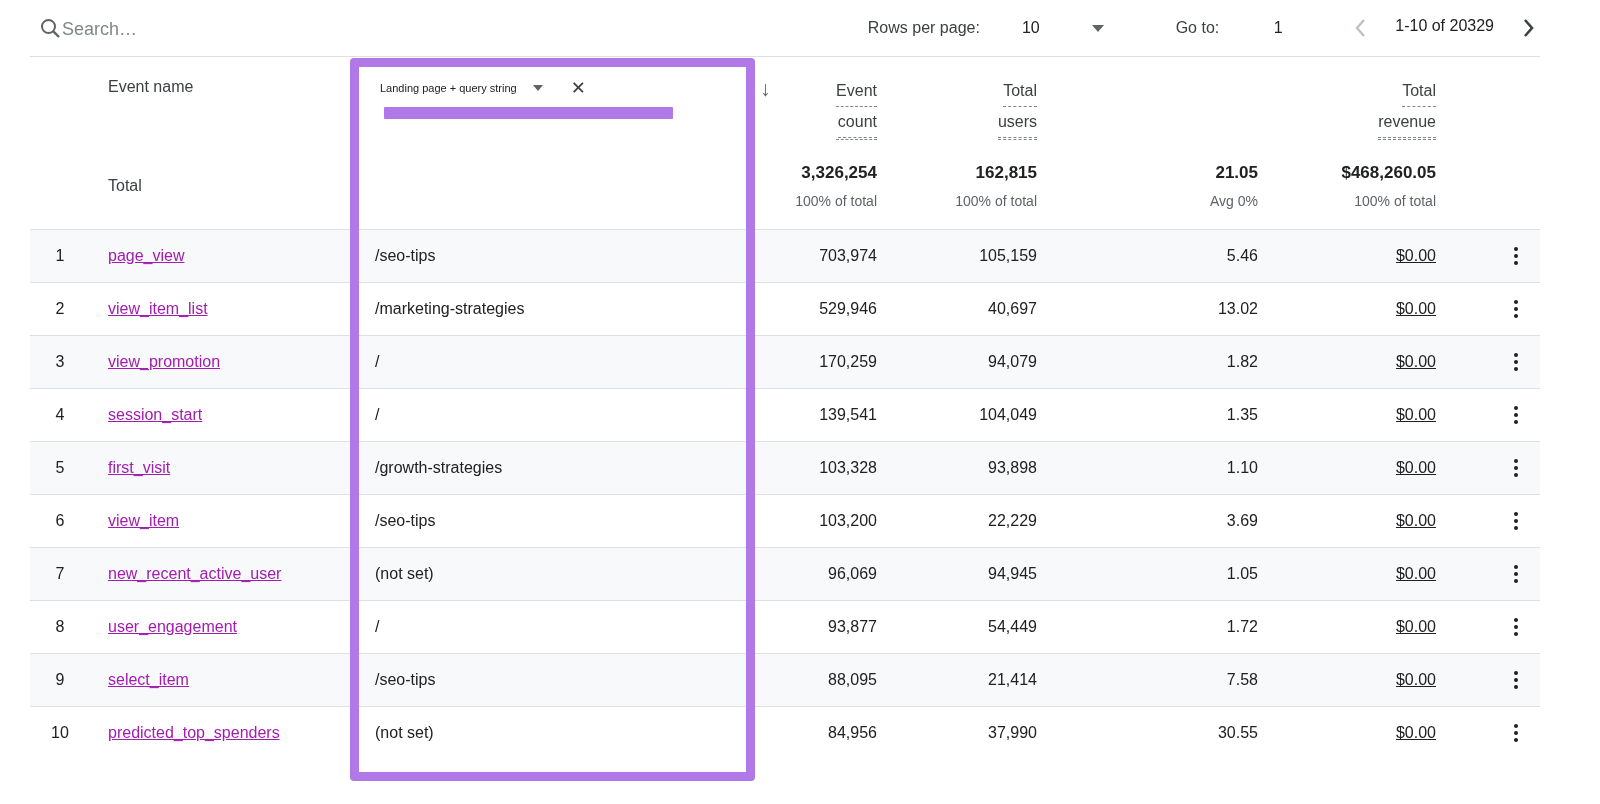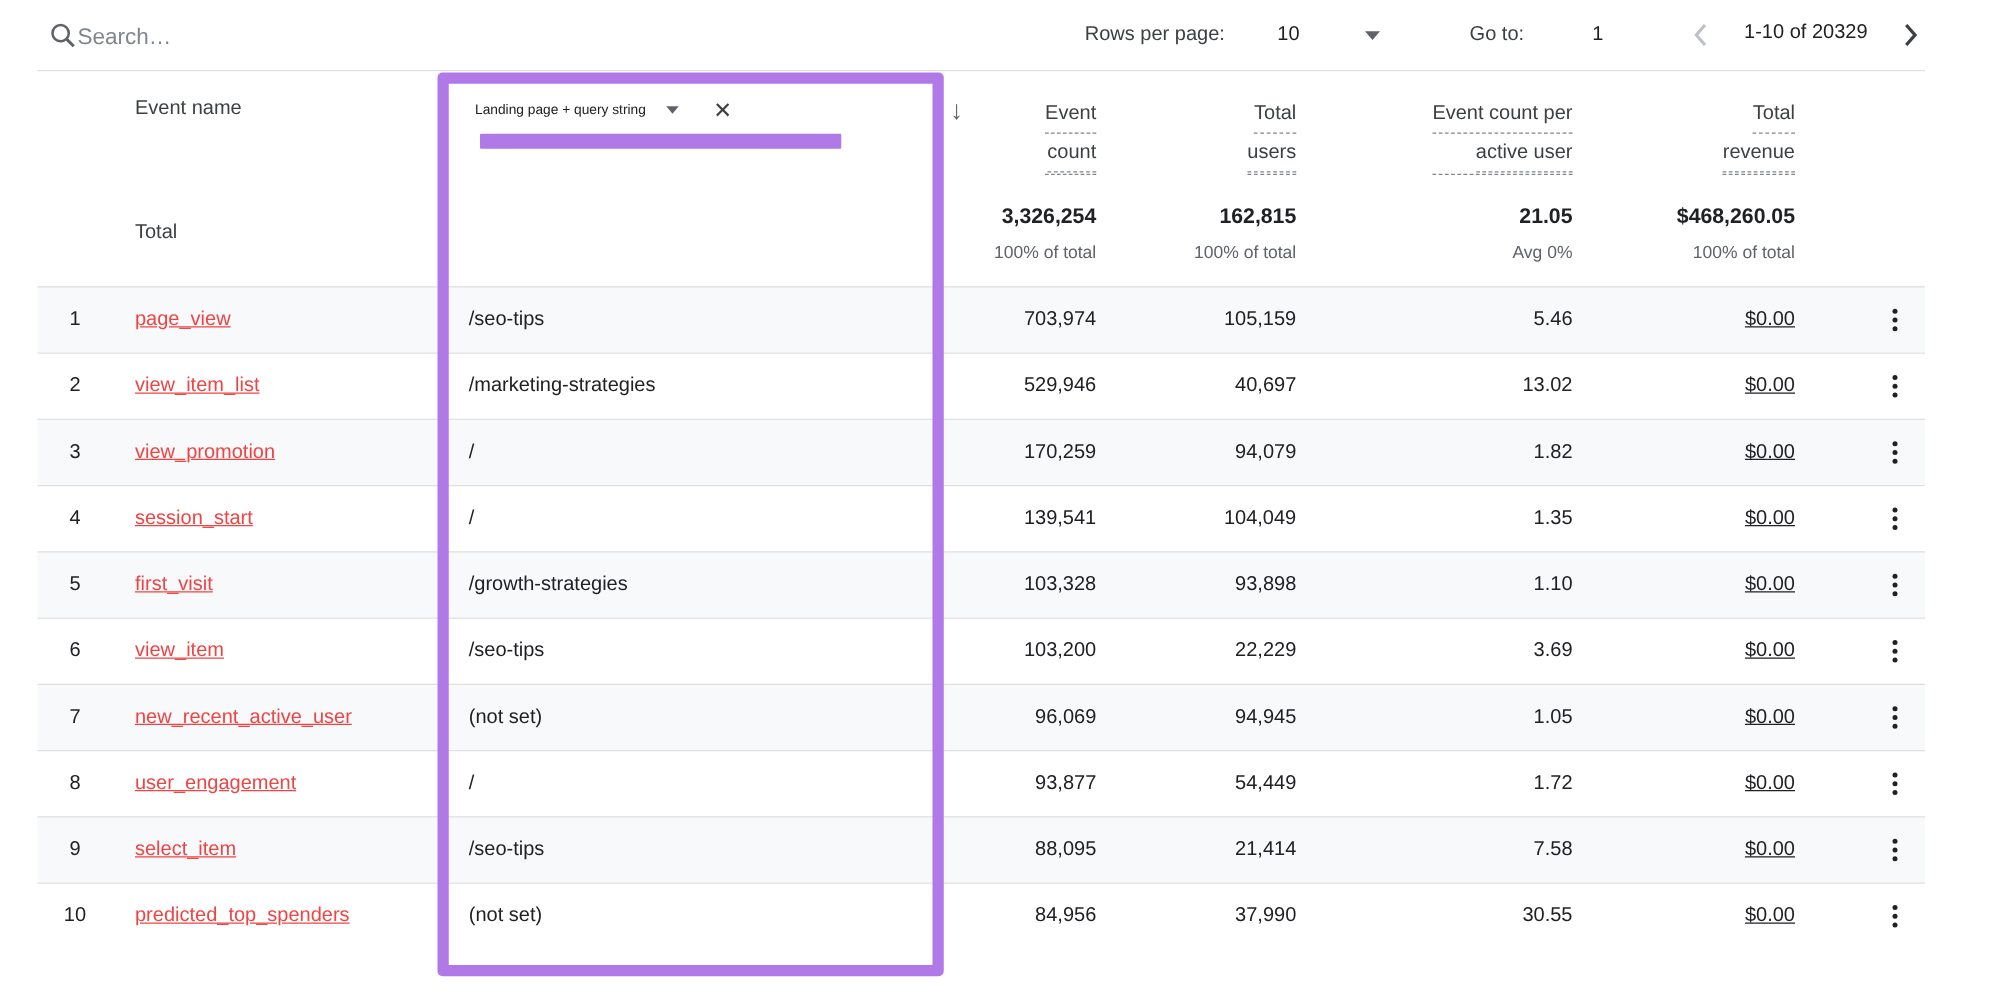--- a/index.html
+++ b/index.html
@@ -53,21 +53,21 @@
   .tv{ font-size:17px; font-weight:700; color:#202124; }
   .ts{ font-size:14px; color:#5f6368; margin-top:10px; }
 
   
   .tbody{ position:absolute; left:30px; top:229px; width:1510px; }
   .tr{ display:flex; align-items:center; height:53px; border-top:1px solid #e0e0e0; font-size:16px; }
   .tr:nth-child(odd){ background:#f8f9fa; }
   .td{ flex:0 0 auto; }
   .td.num{ width:60px; text-align:center; color:#202124; }
   .td.event{ width:250px; padding-left:18px; }
-  .td.event a{ color:#ef4444; text-decoration:underline; cursor:pointer; }
+  .td.event a{ color:#a21caf; text-decoration:underline; cursor:pointer; }
   .td.dim{ width:400px; padding-left:35px; color:#202124; }
   .td.m{ text-align:right; color:#202124; }
   .td.m1{ width:137px; } .td.m2{ width:160px; } .td.m3{ width:221px; } .td.m4{ width:178px;text-decoration:underline; }
   .td.kcell{ flex:1 1 auto; display:flex; justify-content:flex-end; padding-right:16px; }
   .kebab{ display:flex; flex-direction:column; align-items:center; gap:3px; padding:4px 6px; cursor:pointer; }
   .kebab i{ width:4px; height:4px; border-radius:50%; background:#202124; display:block; }
 
   
   .anno-box{
     position:absolute; left:350px; top:58px; width:405px; height:723px;
@@ -129,24 +129,20 @@
     <span class="sort-arrow">↓</span>
 
     <div class="mh c1r">
       <span>Event</span>
       <span class="l2"><span>count</span></span>
     </div>
     <div class="mh c2r">
       <span>Total</span>
       <span class="l2"><span>users</span></span>
     </div>
-    <div class="mh c3r">
-      <span>Event count per</span>
-      <span class="l2"><span>active user</span></span>
-    </div>
     <div class="mh c4r">
       <span>Total</span>
       <span class="l2"><span>revenue</span></span>
     </div>
 
     <div class="total-label">Total</div>
     <div class="total c1r">
       <div class="tv">3,326,254</div>
       <div class="ts">100% of total</div>
     </div>

